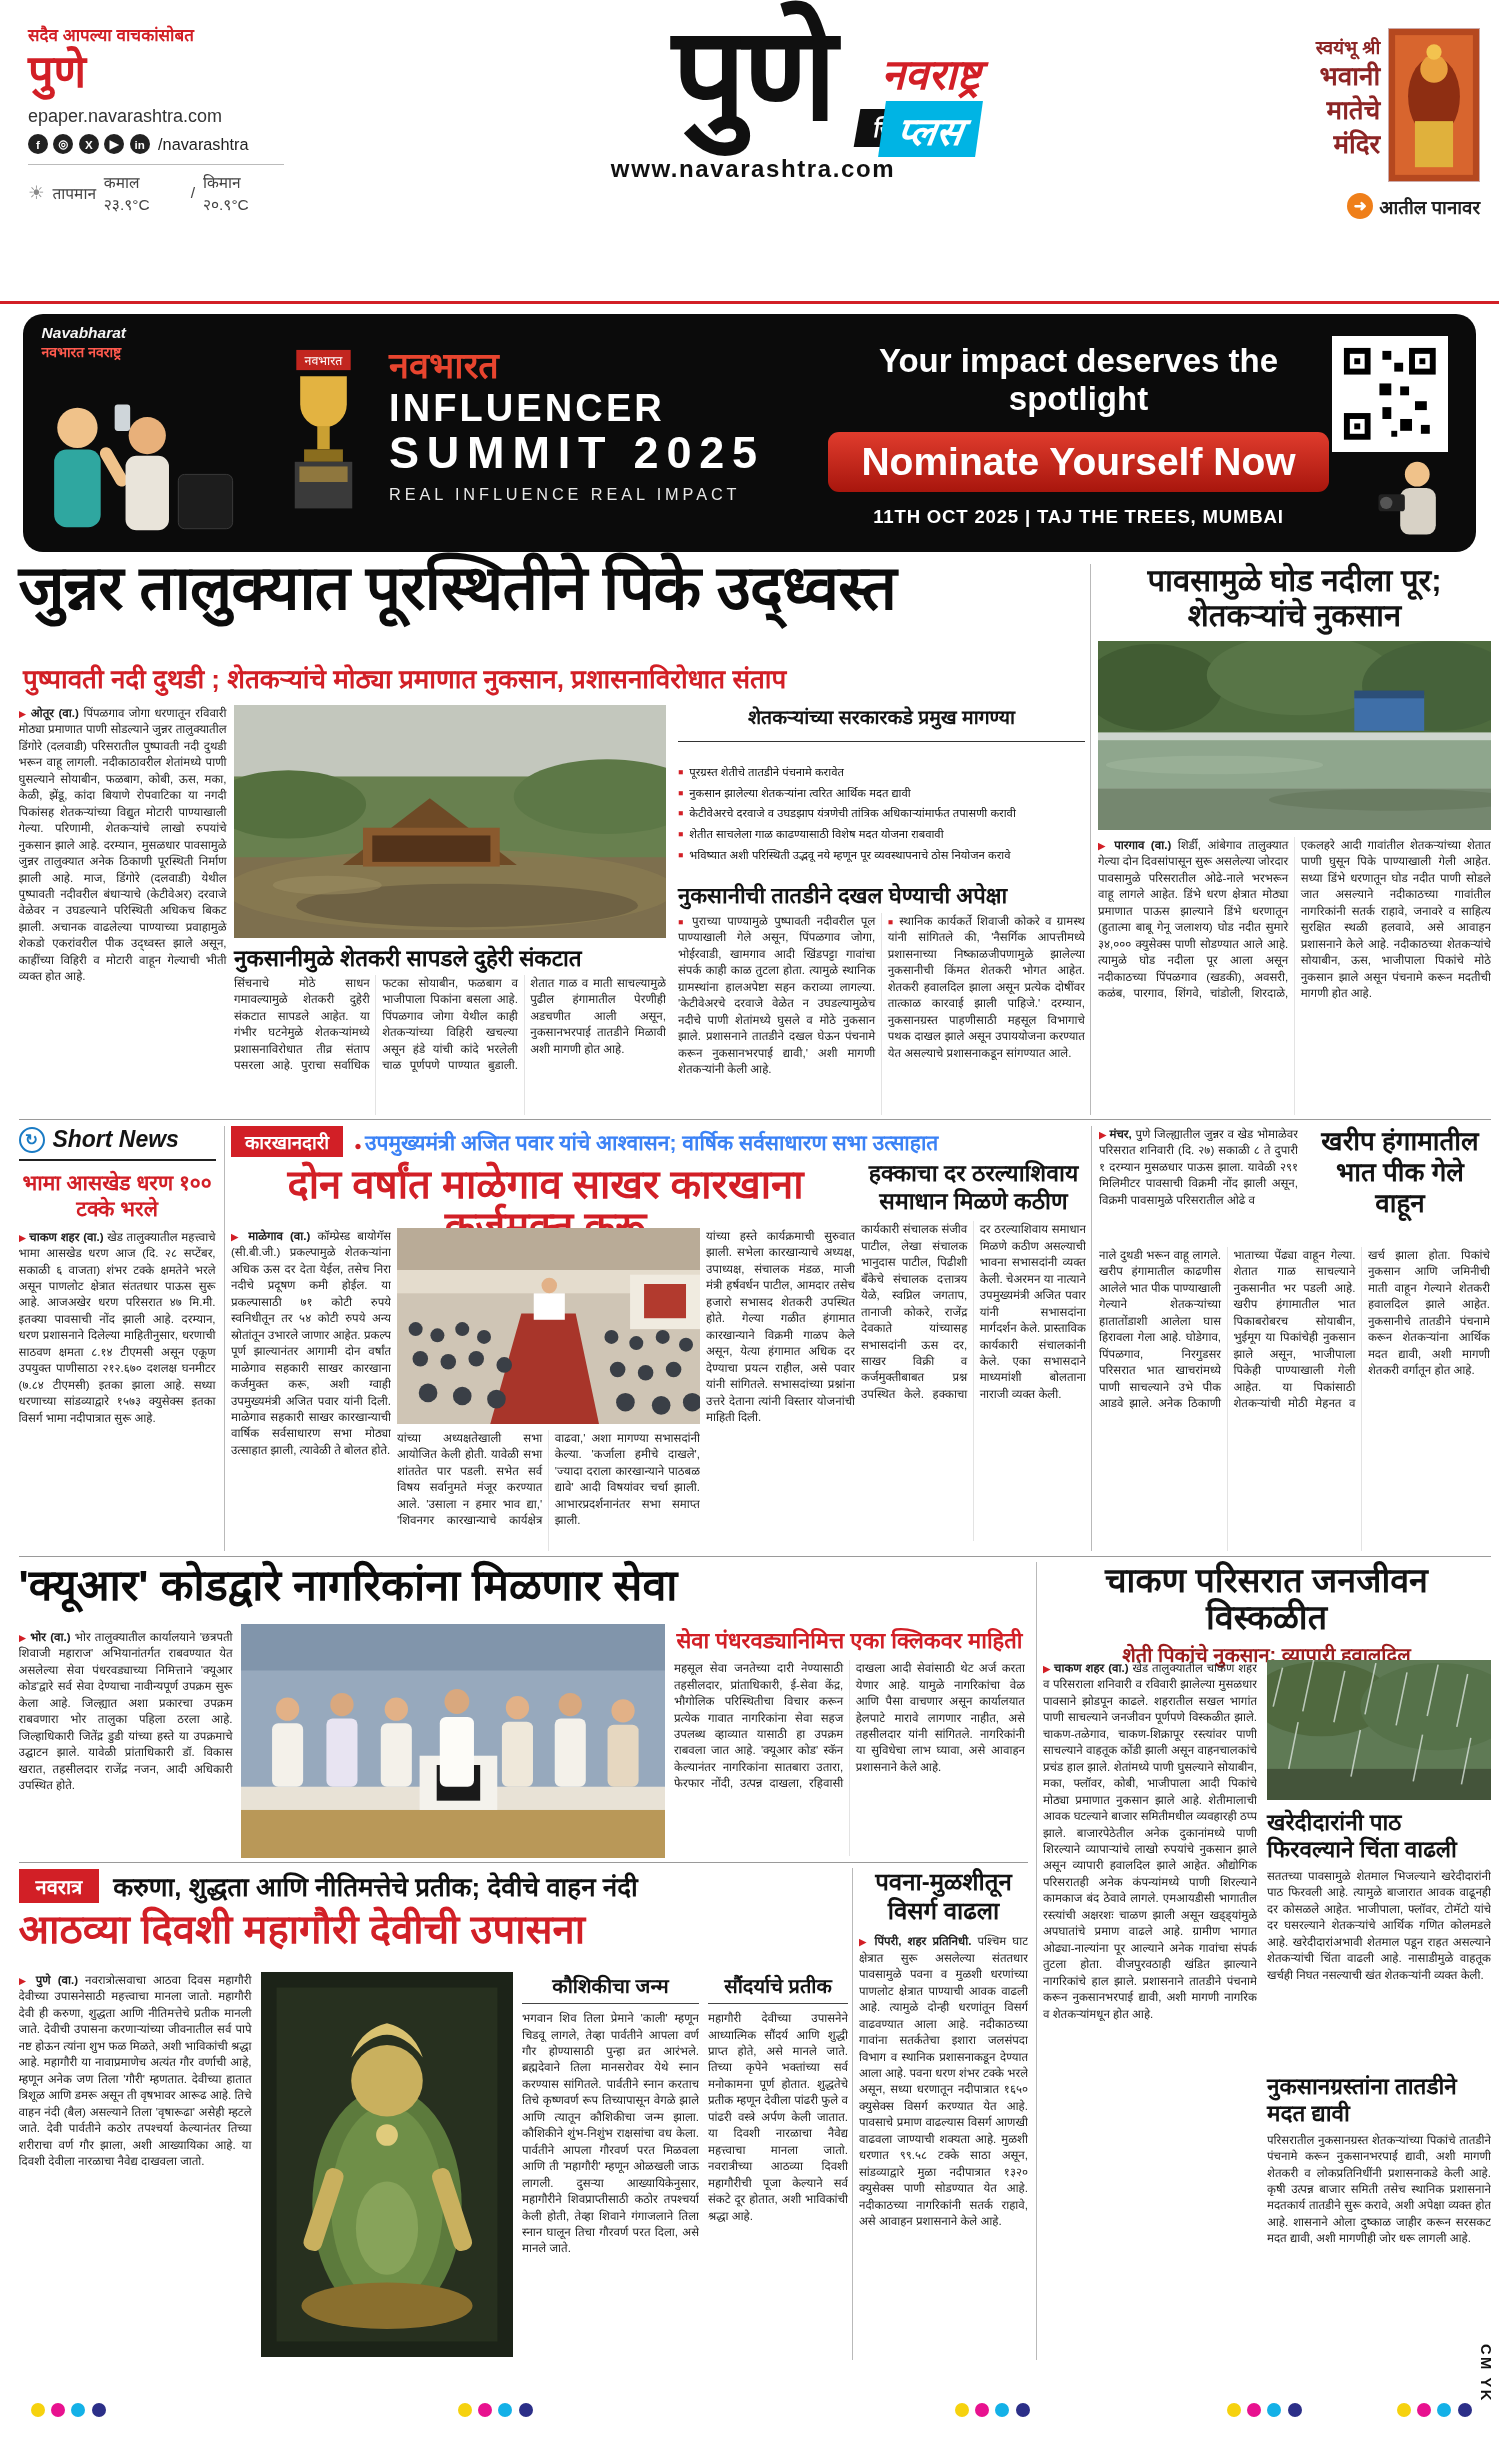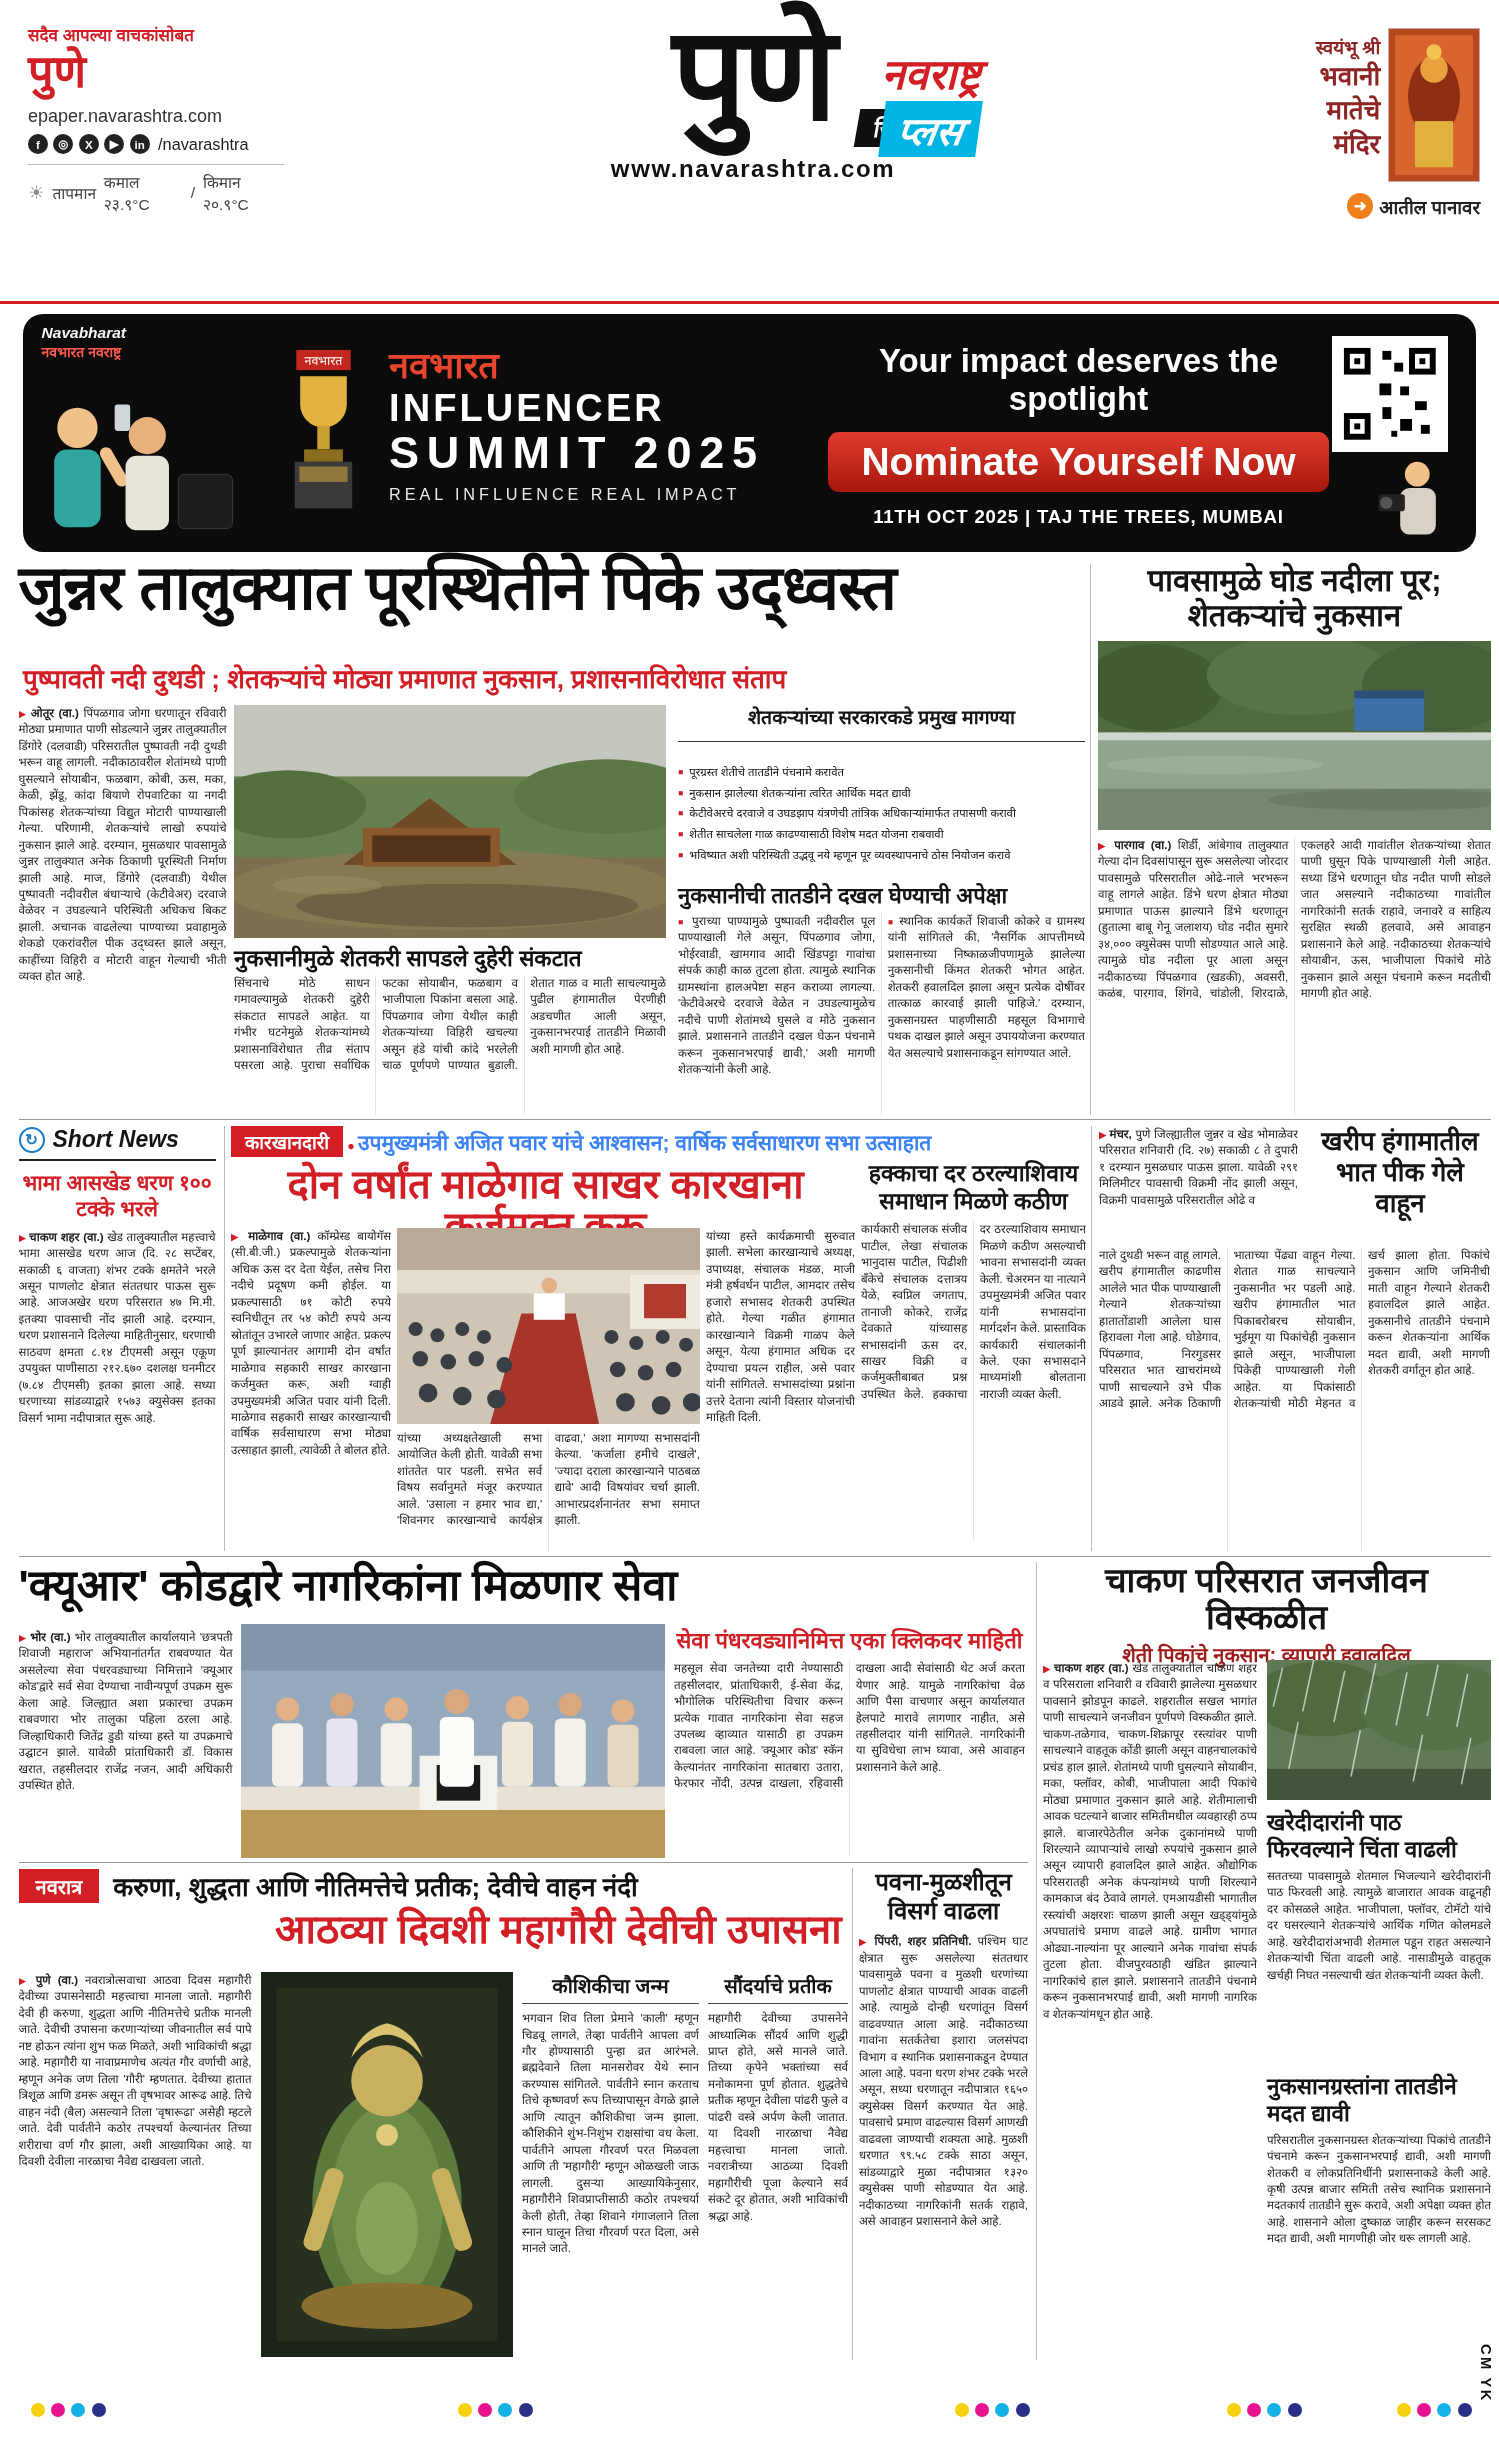--- a/index.html
+++ b/index.html
@@ -100,21 +100,21 @@
 
   
   .shortnews { position:absolute; left:18.6px; top:1126px; width:197px; height:425px; }
   .sn-header { display:flex; align-items:center; gap:7.8px; border-bottom:2.3px solid #222; padding-bottom:6.2px; }
   .sn-icon { width:26px; height:26px; border-radius:50%; border:2.3px solid #1a7bc4; color:#1a7bc4; font-size:15.5px; font-weight:800; display:flex; align-items:center; justify-content:center; }
   .sn-icon::before { content:"↻"; }
   .sn-title { font-size:23px; font-weight:800; font-style:italic; }
   .sn-headline { font-size:21px; font-weight:800; color:#d21f26; text-align:center; line-height:1.2; margin:9.3px 0 7.8px; }
 
   .factory { position:absolute; left:231px; top:1126px; width:855px; height:425px; }
-  .f-tagrow { position:absolute; left:0; top:0; display:flex; gap:4px; align-items:center; width:855px; }
+  .f-tagrow { position:absolute; left:0; top:0; display:flex; gap:11px; align-items:center; width:855px; }
   .f-tag { background:#d21f26; color:#fff; font-size:18.6px; font-weight:800; padding:3.1px 14px; }
   .f-kicker { font-size:21px; font-weight:800; color:#3b82f6; }
   .f-kicker::before { content:"● "; color:#d21f26; font-size:12.4px; }
   .f-headline { position:absolute; left:0; top:37px; width:629px; font-size:40px; font-weight:800; color:#d21f26; text-align:center; line-height:1.05; }
   .f-colL { position:absolute; left:0; top:102px; width:160px; height:323px; }
   .f-photo { position:absolute; left:166px; top:102px; width:303px; height:196px; overflow:hidden; }
   .f-mid { position:absolute; left:166px; top:304px; width:303px; height:121px; }
   .f-colR { position:absolute; left:475px; top:102px; width:149px; height:323px; }
   .f-sub { position:absolute; left:630px; top:34px; width:225px; }
   .f-sub-head { font-size:23px; font-weight:800; line-height:1.2; text-align:center; margin-bottom:6.2px; }
@@ -142,21 +142,21 @@
   .c-rain { width:224px; height:140px; overflow:hidden; }
   .c-s1h { font-size:22.5px; font-weight:800; line-height:1.2; margin:9.3px 0 4.7px; }
   .c-s1b { height:194px; }
   .c-s2h { font-size:22.5px; font-weight:800; line-height:1.2; margin:11px 0 4.7px; }
   .c-s2b { height:256px; }
 
   
   .nav-tagrow { position:absolute; left:18.6px; top:1868px; display:flex; gap:14px; align-items:center; width:831px; }
   .nav-tag { background:#d21f26; color:#fff; font-size:20px; font-weight:800; padding:3.1px 17px; }
   .nav-kicker { font-size:26px; font-weight:800; color:#111; }
-  .nav-headline { position:absolute; left:18.6px; top:1908px; width:823px; font-size:40px; font-weight:800; color:#d21f26; line-height:1.05;text-align:right; }
+  .nav-headline { position:absolute; left:18.6px; top:1908px; width:823px; font-size:40px; font-weight:800; color:#d21f26; line-height:1.05; }
   .nav-colL { position:absolute; left:18.6px; top:1972px; width:233px; height:387px; }
   .nav-photo { position:absolute; left:261px; top:1972px; width:252px; height:385px; overflow:hidden; }
   .nav-c1 { position:absolute; left:522px; top:1972px; width:177px; }
   .nav-c2 { position:absolute; left:708px; top:1972px; width:140px; }
   .nav-sh { font-size:20px; font-weight:800; text-align:center; border-bottom:1.6px solid #444; padding-bottom:3.9px; margin-bottom:6.2px; }
   .nav-cb { height:357px; }
 
   .pavna { position:absolute; left:859px; top:1868px; width:169px; height:492px; }
   .p-head { font-size:24px; font-weight:800; text-align:center; line-height:1.2; margin-bottom:7.8px; }
   .p-body { height:419px; }

